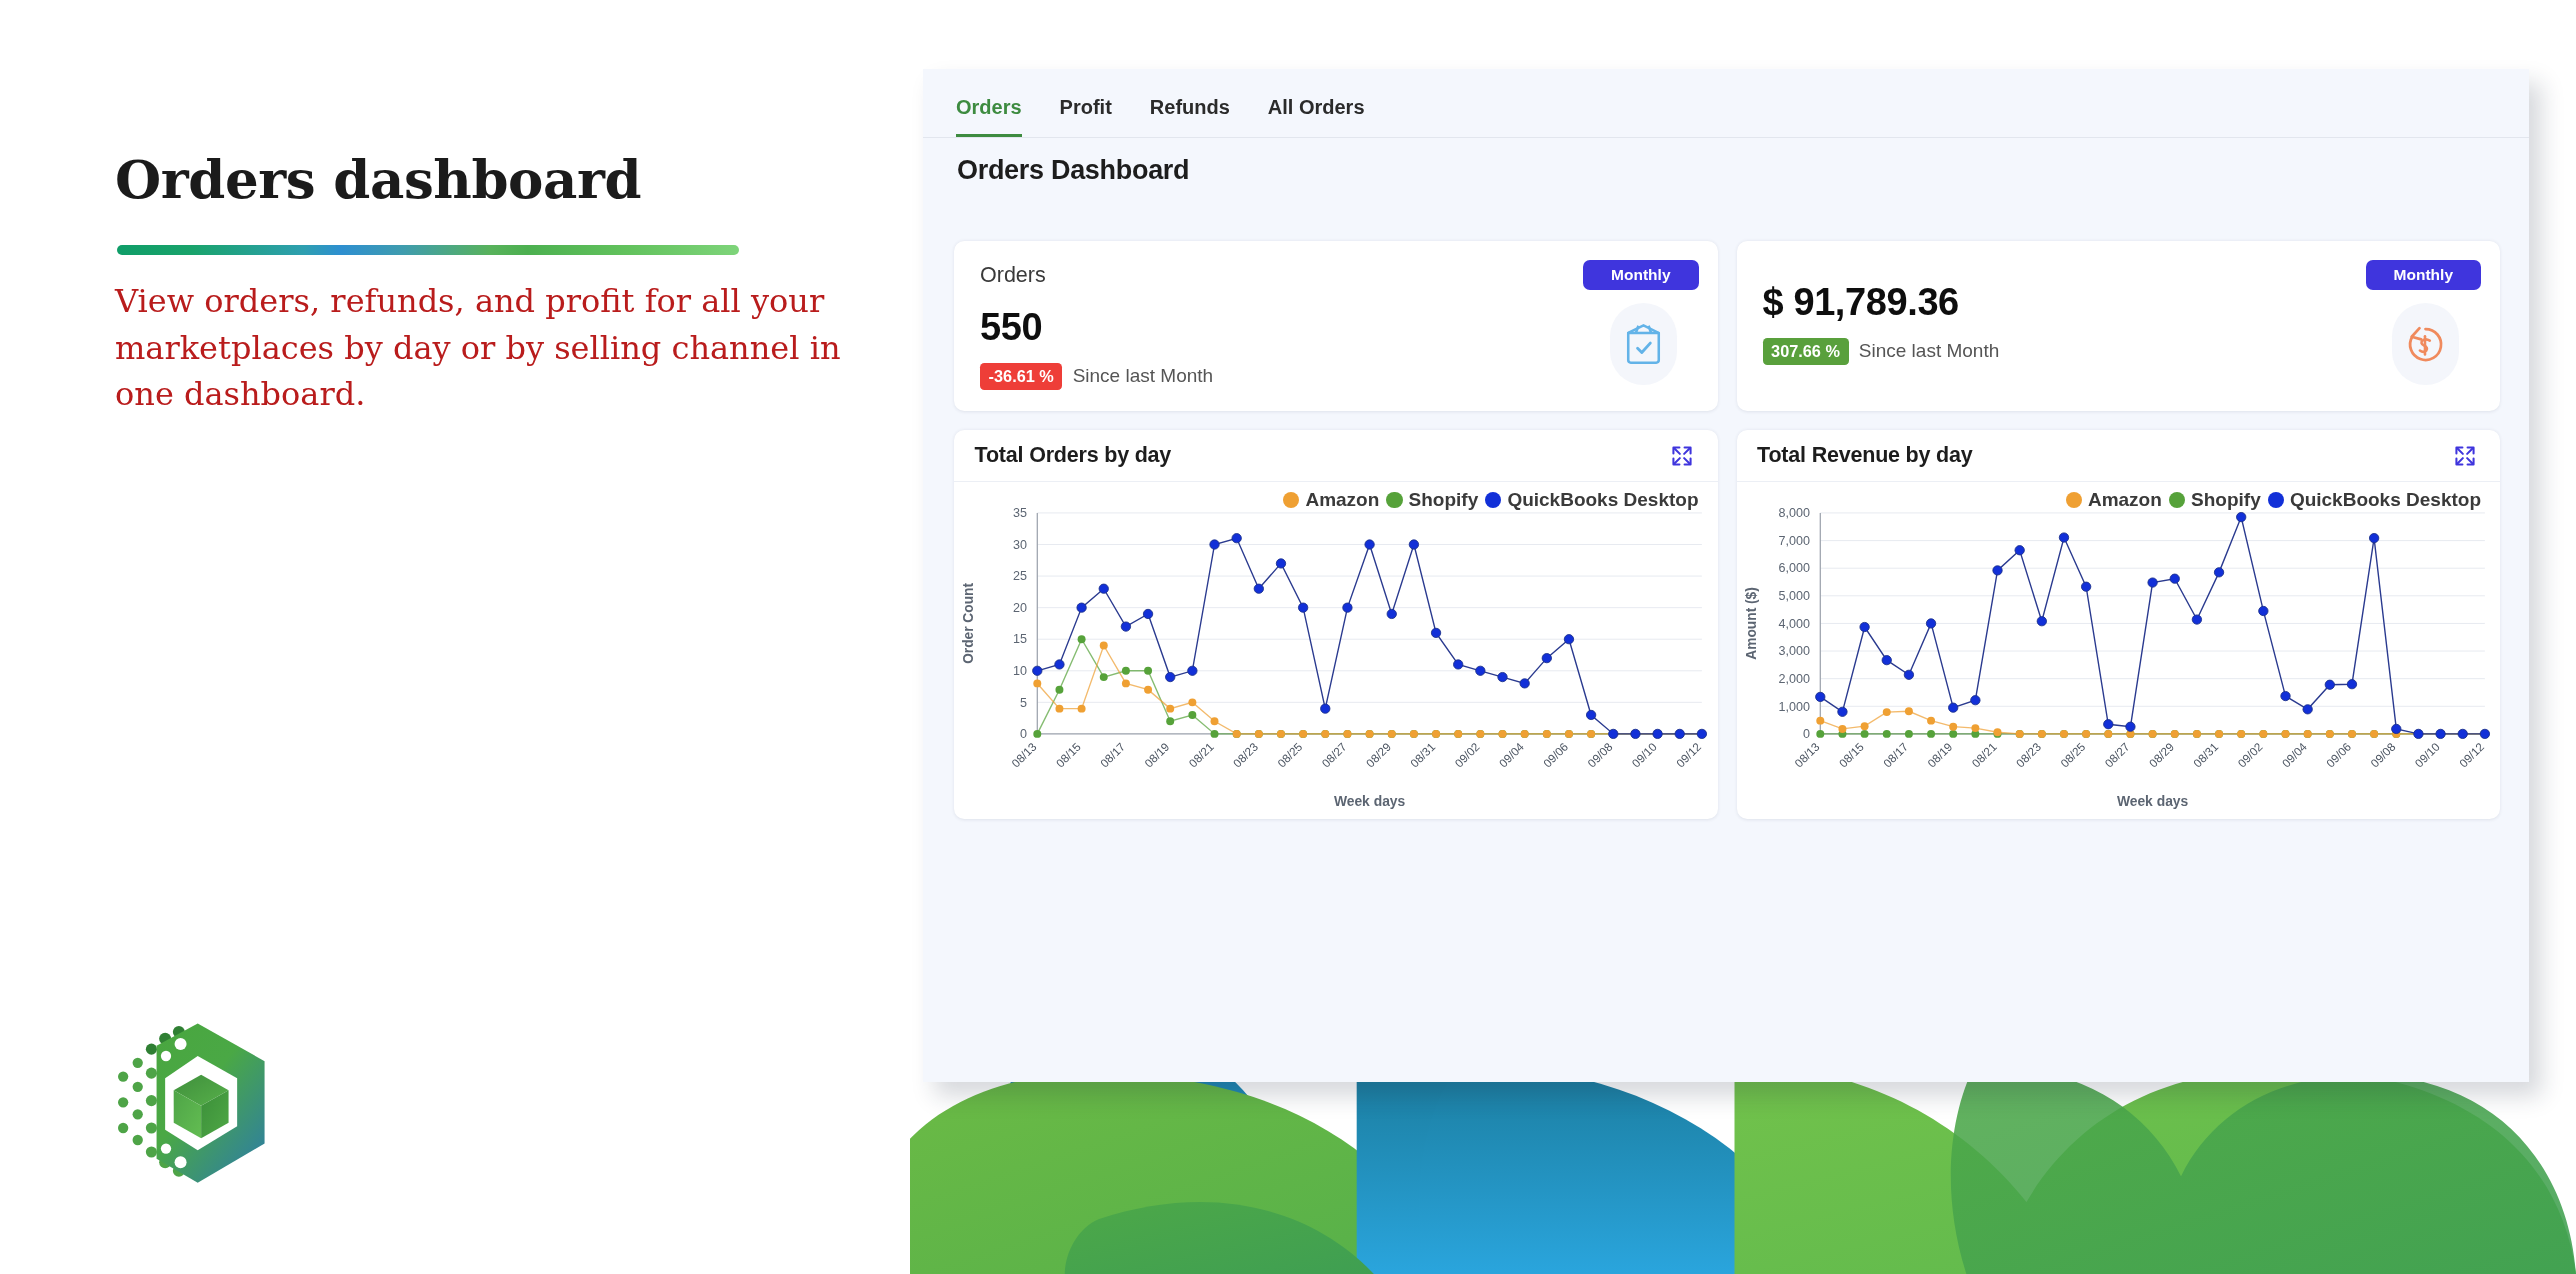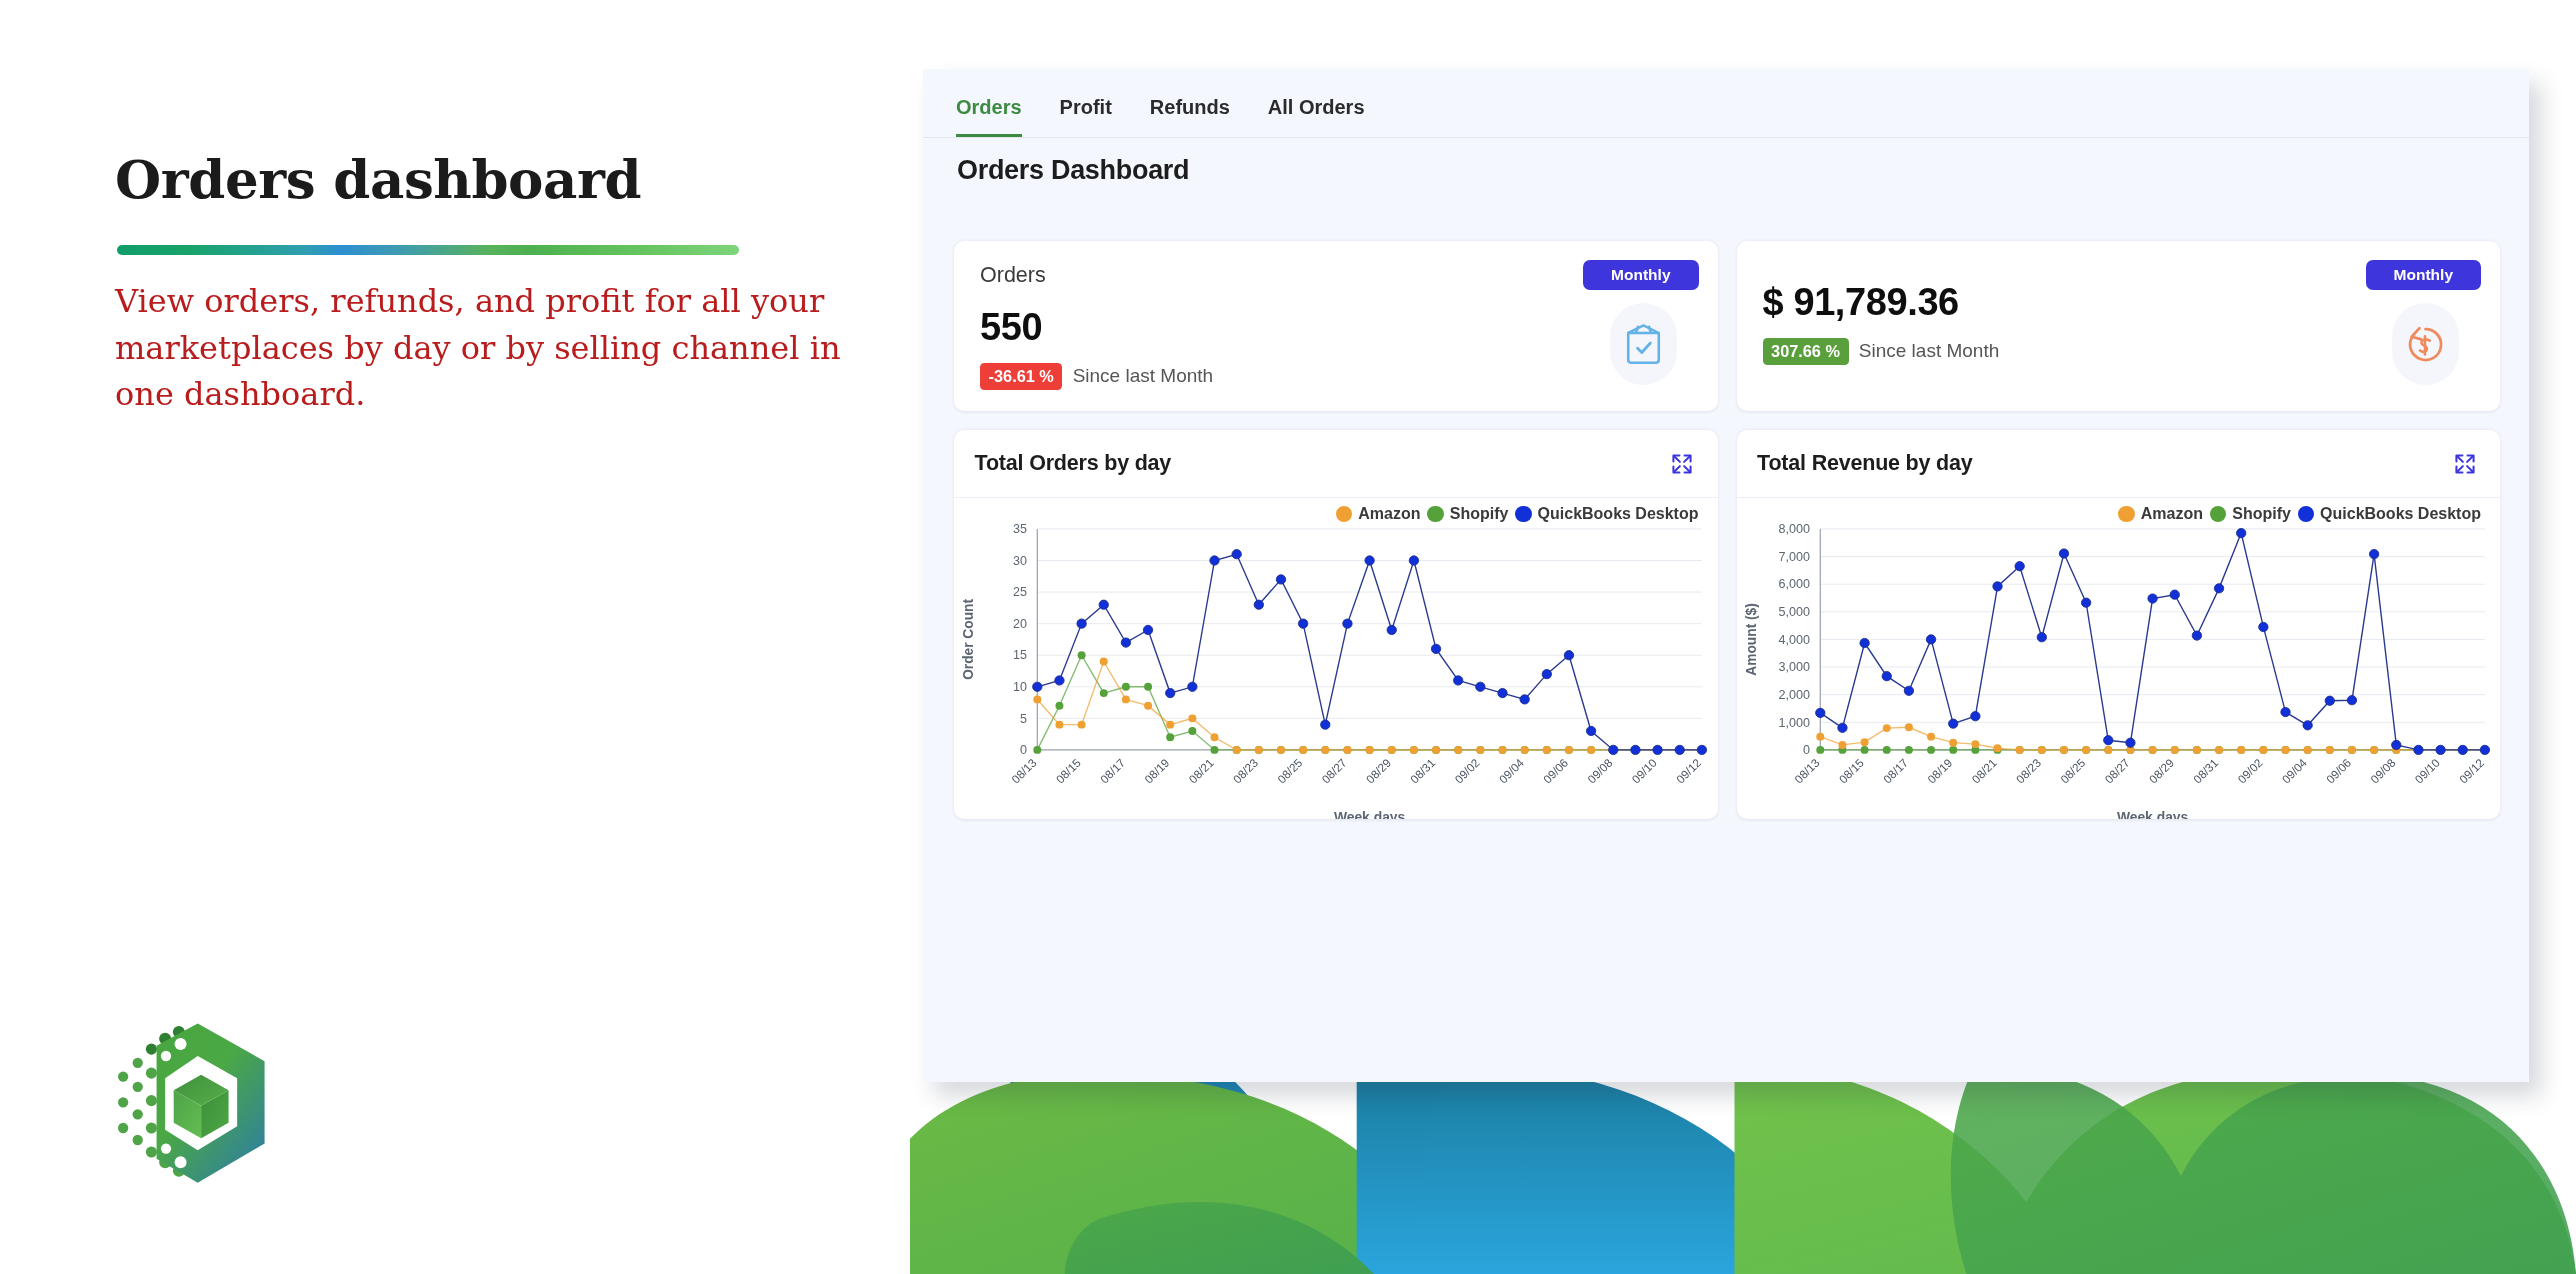--- a/index.html
+++ b/index.html
@@ -86,29 +86,29 @@
     display: flex; align-items: center; justify-content: center;
   }
 
   
   .chart-row { position: absolute; left: 31px; top: 361px; width: 1546px; display: flex; gap: 19px; }
   .chart-card {
     flex: 1; height: 389px; background: #fff; border-radius: 10.3px;
     box-shadow: 0 0.9px 3.4px rgba(40,50,80,0.10); position: relative; overflow: hidden;
   }
   .chart-head {
-    height: 68px; padding: 0 20.6px; display: flex; align-items: center;
+    height: 52px; padding: 0 20.6px; display: flex; align-items: center;
     justify-content: space-between; border-bottom: 0.9px solid #eceff5;
   }
   .chart-title { font-size: 21.5px; font-weight: 700; color: #1d1d1d; letter-spacing: -0.2px; }
   .expand-btn { width: 29px; height: 29px; cursor: pointer; display: flex; align-items: center; justify-content: center; }
   .chart-body { position: relative; width: 100%; height: 331px; }
   .legend {
     position: absolute; right: 19px; top: 6.9px; display: flex; align-items: center; gap: 6.9px;
-    font-size: 16px; font-weight: 700; color: #3a3a3a; z-index: 5;
+    font-size: 19px; font-weight: 700; color: #3a3a3a; z-index: 5;
   }
   .legend-item { display: flex; align-items: center; gap: 6px; cursor: pointer; }
   .legend-dot { width: 16.3px; height: 16.3px; border-radius: 50%; display: inline-block; }
   .plot-svg { position: absolute; left: 0; top: 0; width: 100%; height: 100%; }
 </style>
 </head>
 <body>
 
 <svg id="deco" viewBox="0 0 3000 1484" preserveAspectRatio="none">
   <defs>

